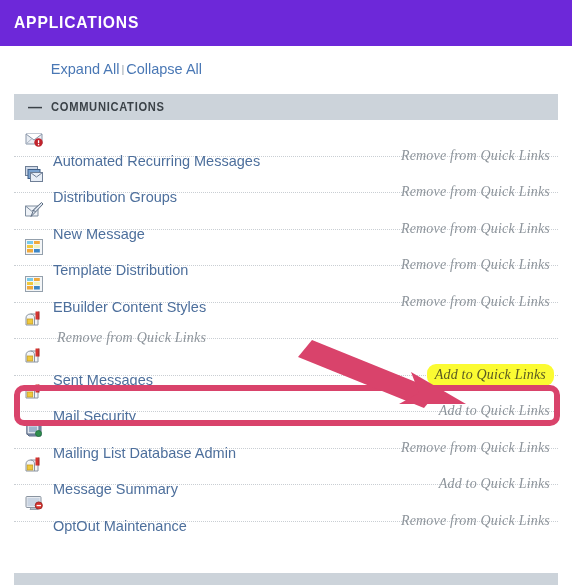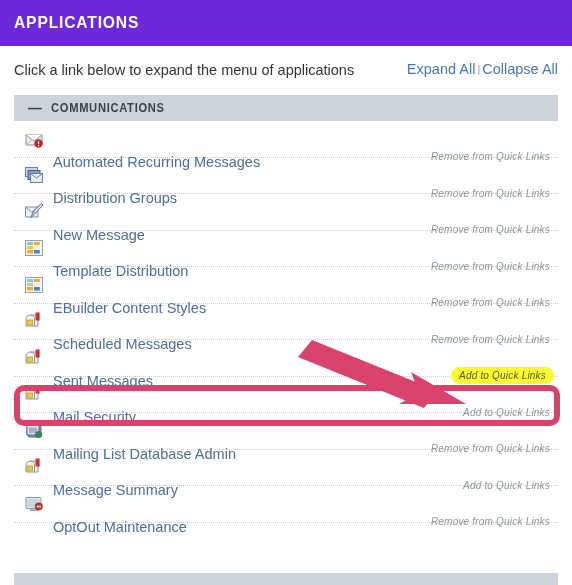--- a/index.html
+++ b/index.html
@@ -137,23 +137,23 @@
   }
   .row-label {
     color: #4d6f9c;
     font-size: 14.5px;
     cursor: pointer;
     flex: 1 1 auto;
     margin-top: 46px;
   }
   .row-action {
     color: #8d949b;
-    font-size: 10px;
+    font-size: 14px;
     font-style: italic;
-    font-family: Liberation Sans, sans-serif;
+    font-family: Liberation Serif, serif;
     letter-spacing: 0.2px;
     cursor: pointer;
     flex: 0 0 auto;
     padding: 2px 4px;
     white-space: nowrap;
     margin-top: 36px;
   }
   .row-action.highlight {
     background: #fbfb32;
     border-radius: 9px;
@@ -183,21 +183,20 @@
   .ic { display:block; width:20px; height:20px; }
 </style>
 </head>
 <body>
 
 <div id="app-header">
   <span class="title">APPLICATIONS</span>
 </div>
 
 <div id="intro-row">
-  <div id="intro-text">Click a link below to expand the menu of applications</div>
   <div id="links-col">
     <span class="toplink">Expand All</span><span class="link-sep">|</span><span class="toplink">Collapse All</span>
   </div>
 </div>
 
 <div id="section-wrap">
 
   <div class="section-header">
     <span class="section-toggle">—</span>
     <span class="section-title">COMMUNICATIONS</span>
@@ -280,21 +279,20 @@
   <div class="app-row">
     <span class="row-icon">
           <svg class="ic" viewBox="0 0 20 20">
             <path d="M2 8 C2 5.5 4 4 6.5 4 L14 4 L14 15 L2 15 Z" fill="#f3f5f7" stroke="#8a94a0" stroke-width="1"></path>
             <path d="M6.5 4 C9 4 10.5 5.5 10.5 8 L10.5 15" fill="none" stroke="#8a94a0" stroke-width="1"></path>
             <rect x="11.5" y="1.5" width="3.2" height="8" fill="#d6332f"></rect>
             <rect x="14.3" y="1.5" width="1.2" height="8" fill="#a31f1c"></rect>
             <rect x="3.2" y="9" width="5.5" height="5" fill="#f0c93c" stroke="#c79f21" stroke-width="0.8"></rect>
           </svg>
         </span>
-    <span class="row-label">Scheduled Messages</span>
     <span class="row-action">Remove from Quick Links</span>
   </div>
 
   <div class="app-row">
     <span class="row-icon">
           <svg class="ic" viewBox="0 0 20 20">
             <path d="M2 8 C2 5.5 4 4 6.5 4 L14 4 L14 15 L2 15 Z" fill="#f3f5f7" stroke="#8a94a0" stroke-width="1"></path>
             <path d="M6.5 4 C9 4 10.5 5.5 10.5 8 L10.5 15" fill="none" stroke="#8a94a0" stroke-width="1"></path>
             <rect x="11.5" y="1.5" width="3.2" height="8" fill="#d6332f"></rect>
             <rect x="14.3" y="1.5" width="1.2" height="8" fill="#a31f1c"></rect>

